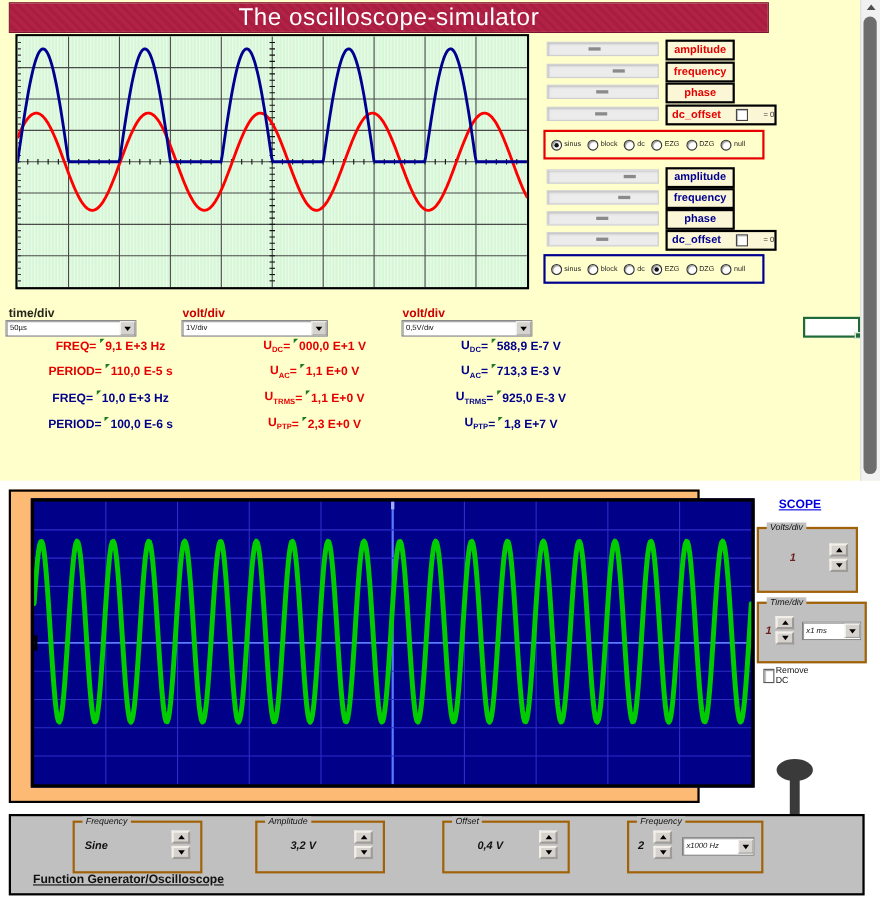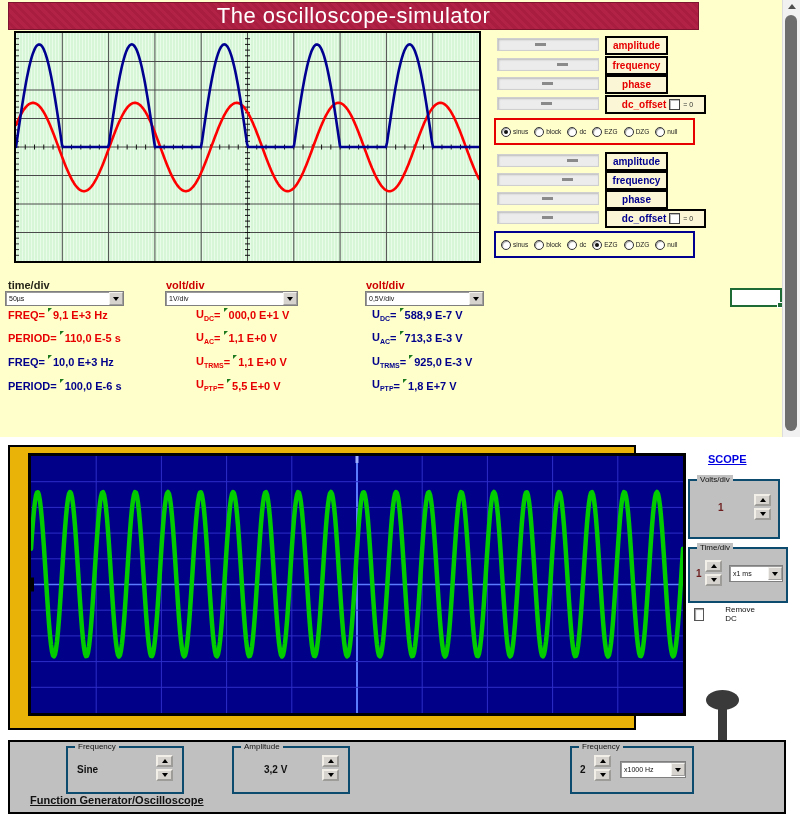--- a/index.html
+++ b/index.html
@@ -10,65 +10,65 @@
     background:repeating-linear-gradient(45deg,#b22246 0 3px,#a81d40 3px 6px);
     border:1px solid #7d1530;display:flex;align-items:center;justify-content:center;}
   .title-bar span{color:#ffffff;font-size:22px;letter-spacing:.5px;}
   #sim-chart{position:absolute;left:14px;top:31px;border:2px solid #000;background:#d9f7d9;}
   
   .slider-track{position:absolute;left:497px;width:100px;height:11px;background:#ececec;
     border:1px solid #cfcfcf;box-shadow:inset 1px 1px 2px #bdbdbd;}
   .slider-thumb{position:absolute;top:4px;width:11px;height:3px;background:#8a8a8a;margin-left:-5px;}
   .gen-btn{position:absolute;left:605px;width:59px;height:15px;background:#fbf6d5;border:2px solid #000;
     display:flex;align-items:center;justify-content:center;gap:3px;font-weight:bold;font-size:10px;cursor:pointer;}
-  .gen-btn.wide{width:93px;justify-content:center;padding-left:4px;}
+  .gen-btn.wide{width:93px;justify-content:space-between;padding-left:4px;}
   .mini-check{display:inline-block;width:9px;height:9px;background:#fff;border:1px solid #444;box-shadow:inset 1px 1px 0 #bbb;}
   .zero-label{font-size:7px;font-weight:normal;color:#333;}
   .radio-box{position:absolute;left:494px;width:201px;height:27px;border:2px solid;box-sizing:border-box;
     display:flex;align-items:center;padding:0 5px;gap:6px;background:#ffffcc;}
   .radio-item{display:flex;align-items:center;gap:2px;cursor:pointer;}
   .radio-dot{width:8px;height:8px;border-radius:50%;background:#fff;border:1px solid #333;box-shadow:inset 1px 1px 1px #999;position:relative;}
   .radio-dot.sel::after{content:"";position:absolute;left:2px;top:2px;width:4px;height:4px;border-radius:50%;background:#111;}
   .radio-label{font-size:6.5px;color:#222;}
   
   .dd-label{position:absolute;font-size:11px;font-weight:bold;}
   .win-select{position:absolute;height:13px;background:#fff;border:1px solid #7f7f7f;
     box-shadow:inset 1px 1px 0 #9a9a9a;display:flex;align-items:center;cursor:pointer;}
   .ws-text{flex:1;font-size:7px;padding-left:3px;color:#111;white-space:nowrap;overflow:hidden;}
   .ws-btn{width:12px;height:11px;background:#d6d3ce;border:1px outset #f4f2ef;display:flex;align-items:center;justify-content:center;}
   .ws-btn::before{content:"";border-left:3px solid transparent;border-right:3px solid transparent;border-top:4px solid #000;}
   .sel-cell{position:absolute;left:730px;top:288px;width:48px;height:15px;border:2px solid #1e6b35;background:#ffffff;}
   .sel-cell::after{content:"";position:absolute;right:-3px;bottom:-3px;width:4px;height:4px;background:#1e6b35;border:1px solid #fff;}
   
   .readout-col{position:absolute;width:185px;}
-  .readout{height:23.6px;display:flex;align-items:center;justify-content:flex-start;font-size:11px;font-weight:bold;white-space:nowrap;}
+  .readout{height:23.6px;display:flex;align-items:center;justify-content:center;font-size:11px;font-weight:bold;white-space:nowrap;}
   .readout sub{font-size:7px;}
   .readout.c-red{color:#e60000;}
   .readout.c-navy{color:#00008b;}
   .gtri{display:inline-block;width:0;height:0;border-top:4px solid #1e7a1e;border-right:4px solid transparent;transform:translateY(-5px);margin:0 1px 0 3px;}
   
   .vscroll{position:absolute;left:782px;top:0;width:17px;height:437px;background:#f1f1f1;border-left:1px solid #dcdcdc;}
   .vs-up{position:absolute;left:0;top:0;width:17px;height:13px;display:flex;align-items:center;justify-content:center;cursor:pointer;}
   .vs-up::before{content:"";border-left:4px solid transparent;border-right:4px solid transparent;border-bottom:5px solid #4f4f4f;}
   .vs-thumb{position:absolute;left:2px;top:15px;width:12px;height:416px;background:#6d6d6d;border-radius:6px;cursor:pointer;}
   
-  #scope-panel{position:absolute;left:8px;top:445px;width:628px;height:285px;background:#eab308;border:2px solid #000;box-sizing:border-box;}
+  #scope-panel{position:absolute;left:8px;top:445px;width:628px;height:285px;background:#fdba74;border:2px solid #000;box-sizing:border-box;}
   #scope-chart{position:absolute;left:18px;top:6px;border:3px solid #000;background:#000088;}
   .scope-link{position:absolute;left:698px;top:6px;font-size:11px;font-weight:bold;color:#0000e0;text-decoration:underline;cursor:pointer;}
-  .grp{position:absolute;border:2px solid #0c4a6e;background:#c0c0c0;}
+  .grp{position:absolute;border:2px solid #a16207;background:#c0c0c0;font-style:italic;}
   .grp-label{position:absolute;top:-6px;left:7px;font-size:8px;color:#111;background:#c0c0c0;padding:0 3px;white-space:nowrap;}
   .grp-val{position:absolute;font-weight:bold;font-size:10px;color:#6e1e1e;}
   .spinner{position:absolute;width:17px;}
   .sp{display:block;width:17px;height:12px;background:#d6d3ce;border:2px outset #f2efe9;box-sizing:border-box;position:relative;cursor:pointer;}
   .sp + .sp{margin-top:2px;}
   .sp::before{content:"";position:absolute;left:50%;top:50%;transform:translate(-50%,-50%);border-left:3.5px solid transparent;border-right:3.5px solid transparent;}
   .sp.up::before{border-bottom:4px solid #000;}
   .sp.dn::before{border-top:4px solid #000;}
   .win-check{display:inline-block;width:11px;height:11px;background:#fff;border:1px solid #555;box-shadow:inset 1px 1px 1px #999;cursor:pointer;}
-  .check-row{position:absolute;display:flex;align-items:center;gap:21px;font-size:8px;color:#111;}
+  .check-row{position:absolute;display:flex;align-items:center;gap:1px;font-size:8px;color:#111;}
   
   .conn-bar{position:absolute;left:718px;top:698px;width:9px;height:70px;background:#3a3a3a;}
   .conn-knob{position:absolute;left:706px;width:33px;height:20px;background:#3a3a3a;border-radius:50%;}
   
   #fgen-panel{position:absolute;left:8px;top:740px;width:778px;height:74px;background:#c0c0c0;border:2px solid #000;box-sizing:border-box;}
   .fg-val{position:absolute;font-weight:bold;font-size:10px;color:#111;white-space:nowrap;}
   .fg-caption{position:absolute;left:20px;top:52px;font-size:11px;font-weight:bold;color:#111;text-decoration:underline;}
 </style>
 </head>
 <body>
@@ -404,21 +404,21 @@
       <div class="readout c-red">
         <span>U<sub>TRMS</sub></span>
         <span> =</span>
         <span class="gtri"></span>
         <span>1,1 E+0 V</span>
       </div>
       <div class="readout c-red">
         <span>U<sub>PTP</sub></span>
         <span> =</span>
         <span class="gtri"></span>
-        <span>5,5 E+0 V</span>
+        <span>2,3 E+0 V</span>
       </div>
     </div>
   <div class="readout-col" style="left:372px;top:303px;">
       <div class="readout c-navy">
         <span>U<sub>DC</sub></span>
         <span> =</span>
         <span class="gtri"></span>
         <span>588,9 E-7 V</span>
       </div>
       <div class="readout c-navy">
@@ -515,20 +515,28 @@
     </span>
   </div>
   <div class="grp" style="left:222px;top:4px;width:114px;height:44px;">
     <span class="grp-label">Amplitude</span>
     <span class="fg-val" style="left:30px;top:16px;">3,2 V</span>
     <span class="spinner" style="right:9px;top:7px;">
       <span class="sp up"></span>
       <span class="sp dn"></span>
     </span>
   </div>
+  <div class="grp" style="left:392px;top:4px;width:112px;height:44px;">
+    <span class="grp-label">Offset</span>
+    <span class="fg-val" style="left:30px;top:16px;">0,4 V</span>
+    <span class="spinner" style="right:9px;top:7px;">
+      <span class="sp up"></span>
+      <span class="sp dn"></span>
+    </span>
+  </div>
   <div class="grp" style="left:560px;top:4px;width:120px;height:44px;">
     <span class="grp-label">Frequency</span>
     <span class="fg-val" style="left:8px;top:16px;">2</span>
     <span class="spinner" style="left:22px;top:7px;">
       <span class="sp up"></span>
       <span class="sp dn"></span>
     </span>
     <span class="win-select" style="left:48px;top:13px;width:64px;height:15px;">
       <span class="ws-text">x1000 Hz</span>
       <span class="ws-btn"></span>

